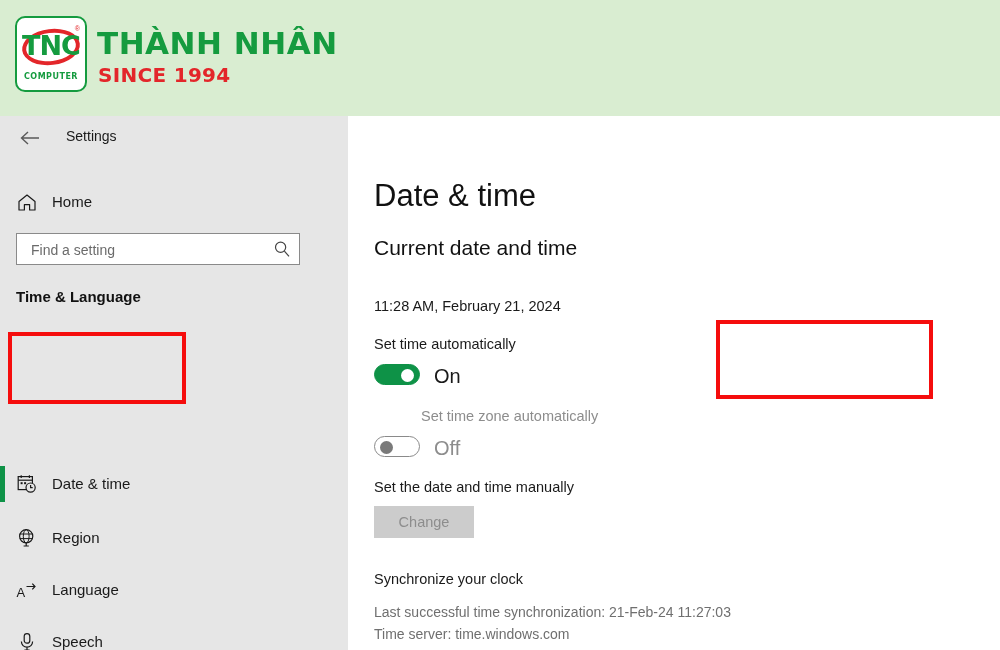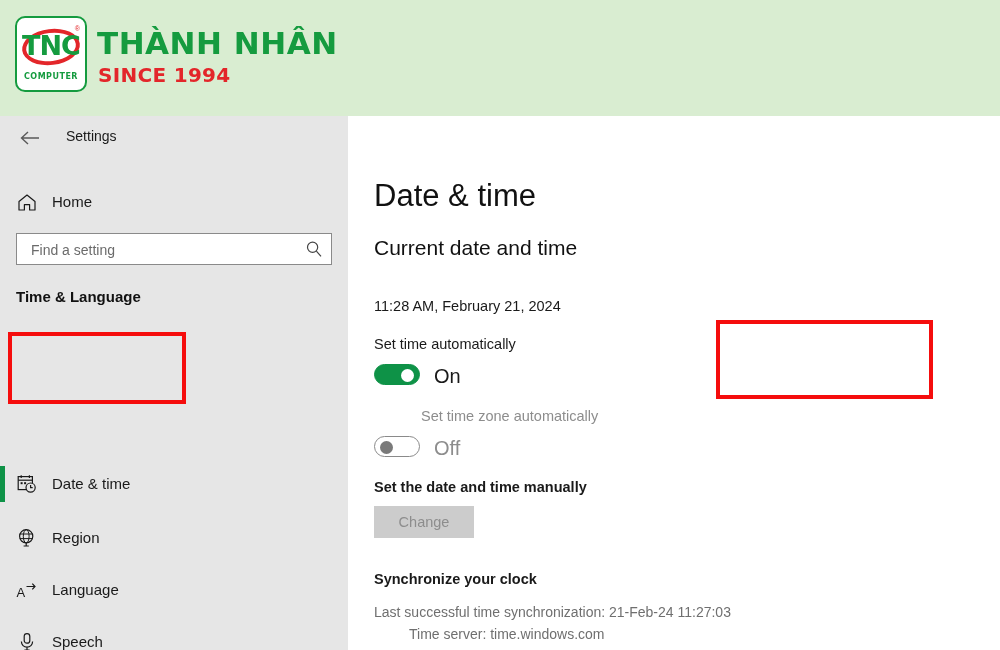--- a/index.html
+++ b/index.html
@@ -158,21 +158,21 @@
   #selected-accent {
     position: absolute;
     left: 0; top: 350px;
     width: 5px; height: 36px;
     background: #0e9247;
   }
 
   #search-box {
     position: absolute;
     left: 16px; top: 117px;
-    width: 316px; height: 32px;
+    width: 284px; height: 32px;
     background: #ffffff;
     border: 1px solid #8a8a8a;
     box-sizing: border-box;
   }
   #search-input {
     position: absolute;
     left: 12px; top: 0;
     width: 265px; height: 30px;
     border: none;
     outline: none;
@@ -233,21 +233,21 @@
     color: #1a1a1a;
   }
 
   .setting-label {
     position: absolute;
     font-size: 14.5px;
     color: #1a1a1a;
     white-space: nowrap;
   }
   .setting-label.disabled { color: #8d8d8d; margin-left: 47px; }
-  .setting-label.bold { font-weight: bold; }
+  .setting-label.bold { font-weight: normal; }
 
   #label-set-time-auto     { left: 26px; top: 220px; }
   #label-set-tz-auto       { left: 26px; top: 292px; }
   #label-set-manually      { left: 26px; top: 363px; }
   #label-sync-clock        { left: 26px; top: 455px; }
 
   .toggle {
     position: absolute;
     width: 46px; height: 21px;
     border-radius: 11px;
@@ -296,21 +296,21 @@
   }
 
   .sync-line {
     position: absolute;
     left: 26px;
     font-size: 14px;
     color: #6f6f6f;
     white-space: nowrap;
   }
   #sync-last { top: 488px; }
-  #sync-server { top: 510px; margin-left: 35px; }
+  #sync-server { top: 510px; }
 </style>
 </head>
 <body>
 
 <div id="brand-banner">
   <div id="brand-logo-mark">
     <div class="ellipse"></div>
     <div class="tnc">TNC</div>
     <div class="computer">COMPUTER</div>
     <div class="reg">®</div>

